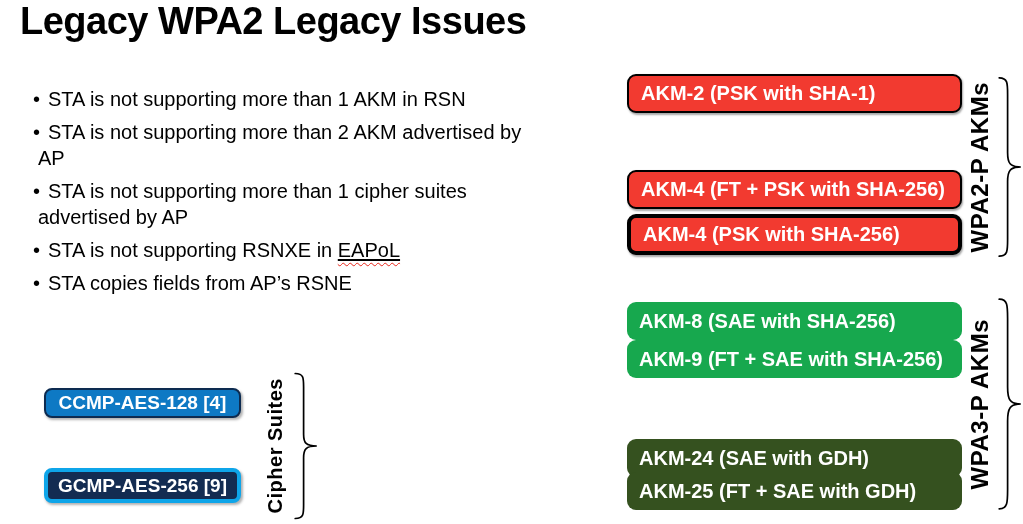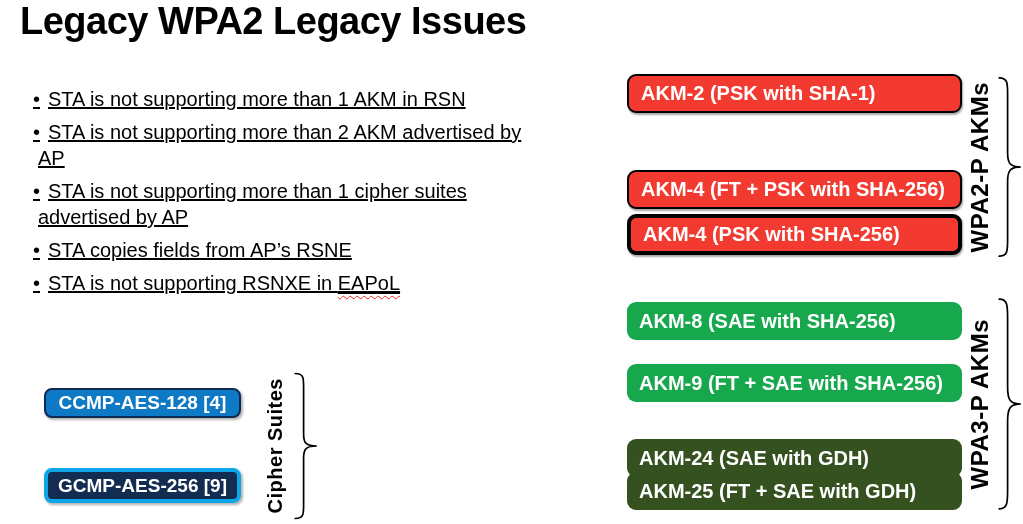--- a/index.html
+++ b/index.html
@@ -29,21 +29,20 @@
   .bullets {
     position: absolute;
     left: 24px;
     top: 86px;
     width: 516px;
     margin: 0;
     padding: 0;
     list-style: none;
     font-size: 20px;
     line-height: 26px;
-    text-decoration: underline;
   }
   .bullet { padding-left: 14px; text-indent: -5px; margin-bottom: 7px; }
   .dot { margin-right: 8px; }
   .u-black {
     text-decoration: underline solid #000;
     text-decoration-thickness: 1.5px;
     text-underline-offset: 2px;
   }
   .u-wavy {
     text-decoration: underline wavy #e8261a;
@@ -76,21 +75,21 @@
     background: #f23a30;
     border: 2.5px solid #000;
     box-shadow: 1px 1.5px 2px rgba(0,0,0,0.35);
   }
   .akm.green { background: #17a84e; }
   .akm.dkgreen { background: #35511f; }
   #akm2 { top: 74px; }
   #akm4 { top: 158px; margin-top: 12px; }
   #akm6 { top: 214px; height: 41px; border-width: 4px; }
   #akm8 { top: 302px; height: 38px; }
-  #akm9 { top: 364px; height: 38px; }
+  #akm9 { top: 340px; height: 38px; }
   #akm24 { top: 439px; height: 38px; }
   #akm25 { top: 472px; height: 38px; }
 
   
   .cipher-box {
     left: 44px;
     width: 197px;
     justify-content: center;
     font-size: 19px;
     border-radius: 8px;
@@ -135,22 +134,22 @@
 <body>
 
 <div class="slide">
 
   <h1 class="title">Legacy WPA2 Legacy Issues</h1>
 
   <ul class="bullets">
     <li class="bullet"><span class="dot">•</span><span>STA is not supporting  more than 1 AKM in RSN</span></li>
     <li class="bullet"><span class="dot">•</span><span>STA is not supporting more than 2 AKM advertised by AP</span></li>
     <li class="bullet"><span class="dot">•</span><span>STA is not supporting more than 1 cipher suites advertised by AP</span></li>
+    <li class="bullet"><span class="dot">•</span><span><span>STA is not supporting RSNXE in </span><span class="u-black"><span class="u-wavy">EAPoL</span></span></span></li>
     <li class="bullet"><span class="dot">•</span><span>STA copies fields from AP’s RSNE</span></li>
-    <li class="bullet"><span class="dot">•</span><span><span>STA is not supporting RSNXE in </span><span class="u-black"><span class="u-wavy">EAPoL</span></span></span></li>
   </ul>
 
   <div class="box cipher-box" id="ccmp">
       <span>CCMP-AES-128 [4]</span>
     </div>
   <div class="box cipher-box" id="gcmp">
       <span>GCMP-AES-256 [9]</span>
     </div>
 
   <div class="vwrap" id="cipher-label">

